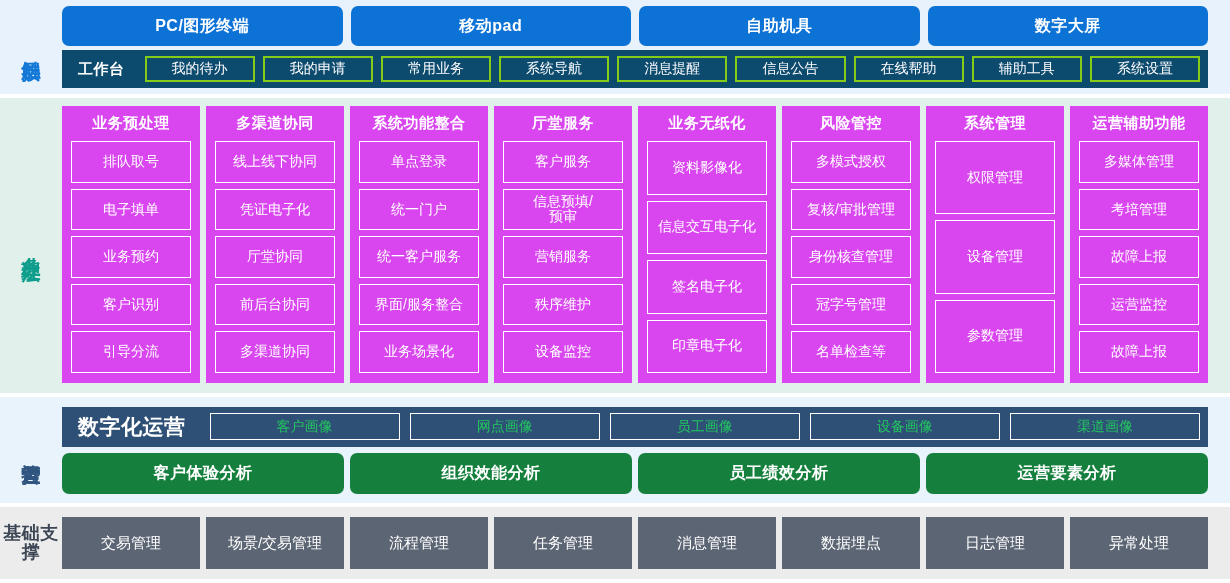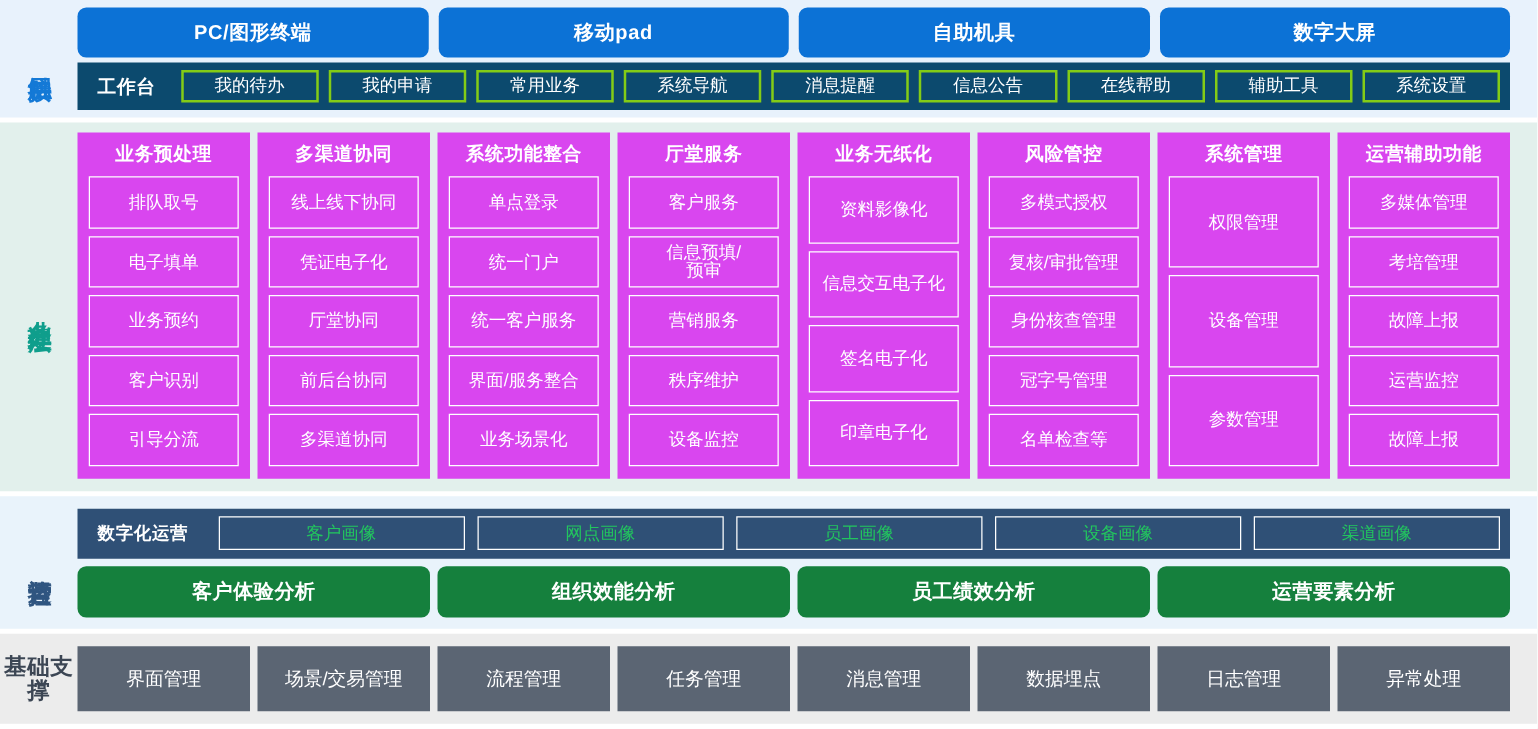--- a/index.html
+++ b/index.html
@@ -182,21 +182,21 @@
     height: 40px;
     background: #2f5076;
     display: flex;
     align-items: center;
     gap: 10px;
     padding: 0 8px;
     box-sizing: border-box;
   }
   .ops-title {
     color: #ffffff;
-    font-size: 14px;
+    font-size: 21px;
     font-weight: bold;
     padding: 0 14px 0 8px;
     white-space: nowrap;
     letter-spacing: 0.5px;
   }
   .ops-portrait {
     flex: 1;
     height: 27px;
     border: 1px solid #ffffff;
     color: #22c55e;
@@ -375,21 +375,21 @@
         <div class="ops-analysis">组织效能分析</div>
         <div class="ops-analysis">员工绩效分析</div>
         <div class="ops-analysis">运营要素分析</div>
       </div>
     </div>
   </section>
 
   <section class="layer" id="layer-base">
     <div class="layer-label horiz">基础支撑</div>
     <div class="layer-body">
-      <div class="base-item">界面管理</div>
+      <div class="base-item">交易管理</div>
       <div class="base-item">场景/交易管理</div>
       <div class="base-item">流程管理</div>
       <div class="base-item">任务管理</div>
       <div class="base-item">消息管理</div>
       <div class="base-item">数据埋点</div>
       <div class="base-item">日志管理</div>
       <div class="base-item">异常处理</div>
     </div>
   </section>
 

